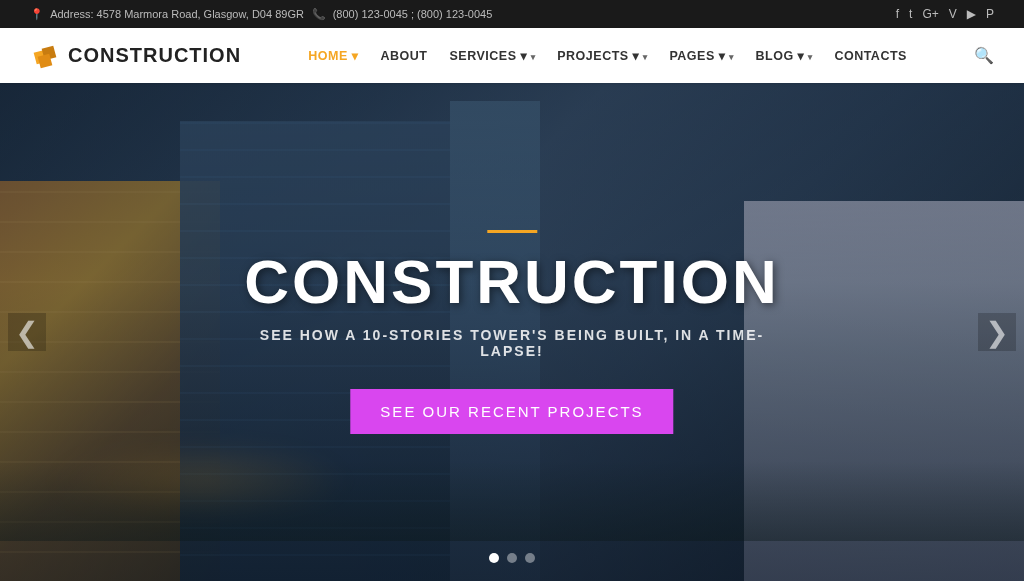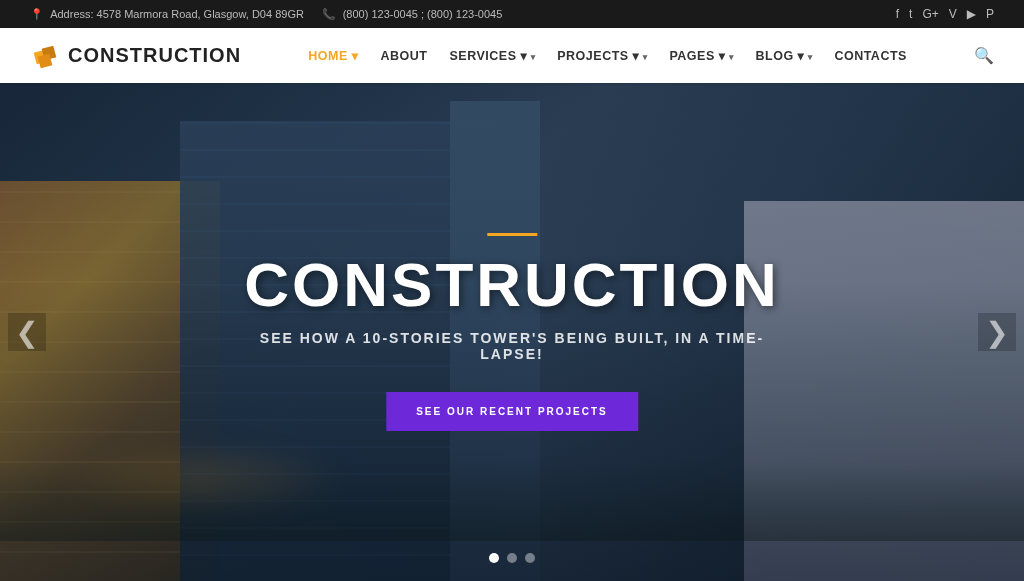--- a/index.html
+++ b/index.html
@@ -9,21 +9,21 @@
     .top-bar {
       background: #1a1a1a;
       color: #aaa;
       font-size: 11px;
       height: 28px;
       display: flex;
       align-items: center;
       justify-content: space-between;
       padding: 0 30px;
     }
-    .top-bar-left { display: flex; align-items: center; gap: 18px; }
+    .top-bar-left { display: flex; align-items: center; gap: 8px; }
     .top-bar-right { display: flex; align-items: center; gap: 10px; }
     .top-bar-right span {
       color: #bbb;
       font-size: 12px;
       cursor: pointer;
     }
     .top-bar .address, .top-bar .phone { color: #bbb; }
     .top-bar .pin-icon, .top-bar .phone-icon { color: #f5a623; margin-right: 4px; }
 
     
@@ -242,24 +242,24 @@
     .hero-subtitle {
       font-size: 14px;
       font-weight: 700;
       letter-spacing: 2px;
       color: rgba(255,255,255,0.85);
       text-transform: uppercase;
       margin-bottom: 30px;
     }
     .hero-btn {
       display: inline-block;
-      background: #6d28d9;
+      background: #d946ef;
       color: #fff;
-      font-size: 10px;
-      font-weight: 700;
+      font-size: 15px;
+      font-weight: 400;
       letter-spacing: 2px;
       text-transform: uppercase;
       padding: 14px 30px;
       cursor: pointer;
       border: none;
       outline: none;
     }
 
     
     .arrow-left, .arrow-right {

